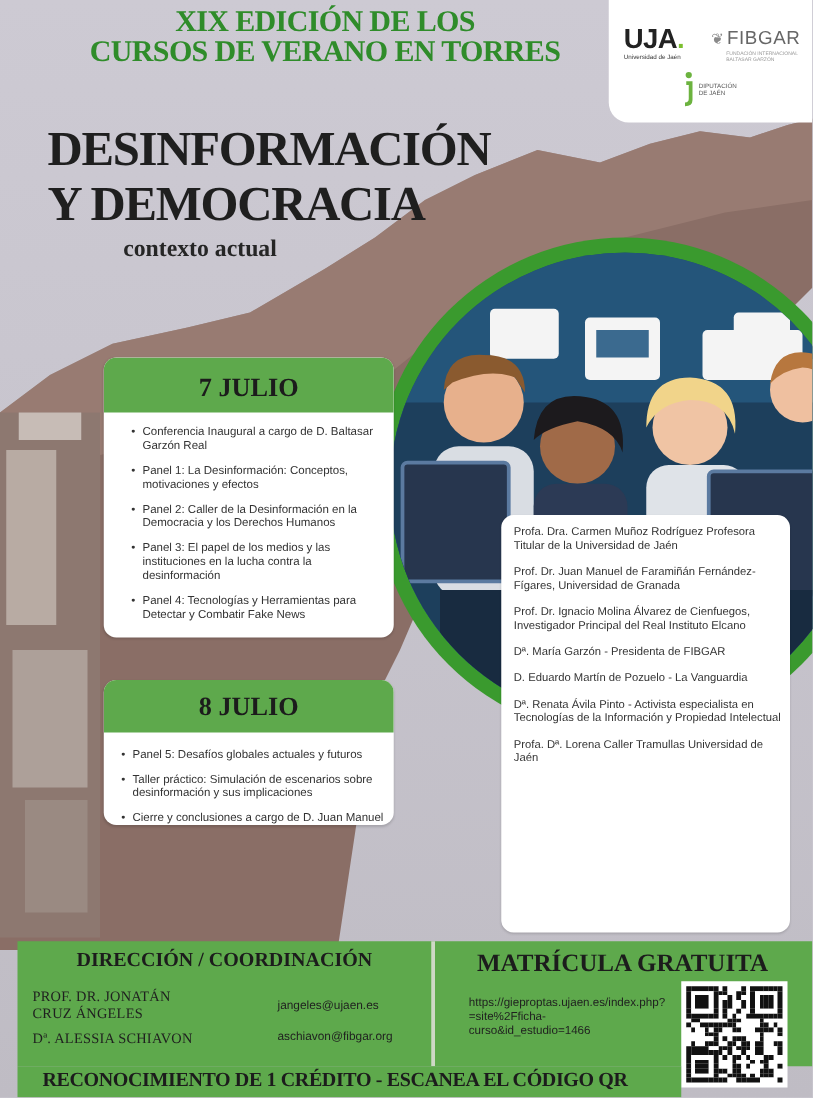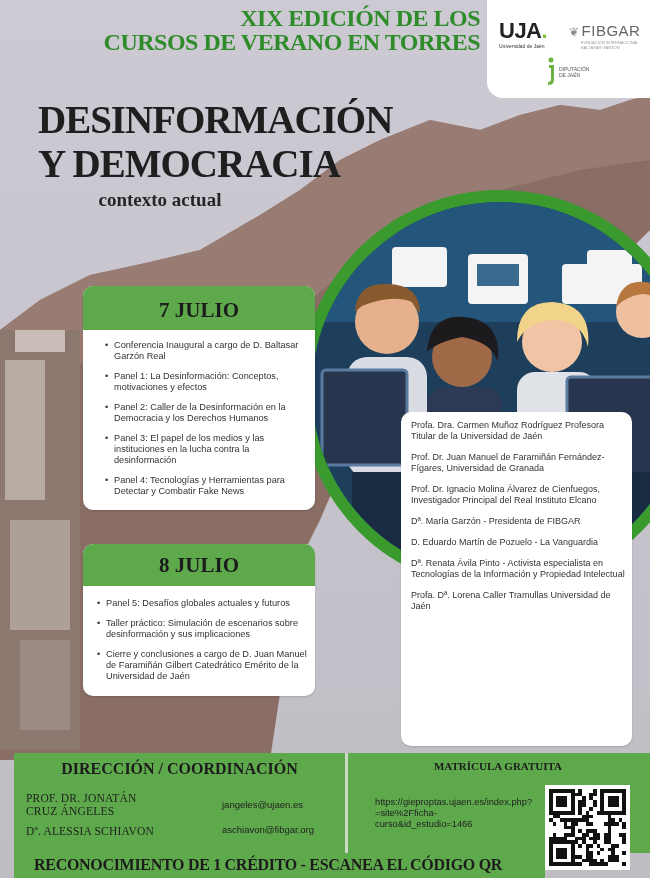--- a/index.html
+++ b/index.html
@@ -13,21 +13,21 @@
   .poster { position: absolute; inset: 0; width: 650px; height: 878px; overflow: hidden;
     background: linear-gradient(180deg, #cdcad3 0%, #c8c5ce 40%, #bfbcc4 100%); }
 
   
   .mountain { position: absolute; left: 0; top: 0; width: 650px; height: 760px; }
 
   
   .edition { position: absolute; left: 40px; top: 6px; width: 440px; text-align: center;
     font-family: "Liberation Serif", serif; font-weight: bold; color: #2f8c2a;
     font-size: 24px; line-height: 24px; letter-spacing: -0.5px; }
-  .edition div { white-space: nowrap; text-align: right; }
+  .edition div { white-space: nowrap; }
 
   .logos { position: absolute; left: 487px; top: 0; width: 163px; height: 98px;
     background: #fff; border-bottom-left-radius: 16px; }
   .logo-uja { position: absolute; left: 12px; top: 18px; font-family: "Liberation Sans", sans-serif;
     font-weight: bold; font-size: 22px; color: #222; letter-spacing: -0.5px; }
   .logo-uja .dot { color: #7cbf2f; }
   .logo-uja-sub { position: absolute; left: 12px; top: 43px; font-size: 5px; color: #333; }
   .logo-fibgar { position: absolute; left: 82px; top: 22px; font-size: 15px; color: #666; letter-spacing: 0.5px; }
   .logo-fibgar-icon { display: inline-block; color: #8a8a8a; font-size: 12px; margin-right: 2px; }
   .logo-fibgar-sub { position: absolute; left: 94px; top: 40px; font-size: 4px; color: #999; }
@@ -53,37 +53,37 @@
     font-family: "Liberation Serif", serif; font-weight: bold; }
   .card ul { list-style: none; }
   .card li { position: relative; font-size: 9.2px; line-height: 11px; color: #333; }
   .card li::before { content: "•"; position: absolute; left: -9px; top: 0; color: #333; }
 
   .day1 { left: 83px; top: 286px; width: 232px; height: 224px; }
   .day1 .card-head { height: 44px; line-height: 48px; font-size: 21px; }
   .day1 ul { padding: 10px 8px 0 31px; }
   .day1 li { margin-bottom: 9px; }
 
-  .day2 { left: 83px; top: 544px; width: 232px; height: 152px; }
+  .day2 { left: 83px; top: 544px; width: 232px; height: 116px; }
   .day2 .card-head { height: 42px; line-height: 42px; font-size: 21px; }
   .day2 ul { padding: 12px 8px 0 23px; }
   .day2 li { margin-bottom: 9px; }
 
   .prof { left: 401px; top: 412px; width: 231px; height: 334px; border-radius: 10px; }
   .prof .card-head { height: 42px; line-height: 44px; font-size: 17px; }
   .prof-list { padding: 8px 6px 0 10px; }
   .prof-item { font-size: 9px; line-height: 11px; color: #333; margin-bottom: 10px; }
 
   
   .bottom-bar { position: absolute; left: 14px; top: 753px; width: 636px; height: 100px; background: #5ea94c; }
   .bottom-split { position: absolute; left: 345px; top: 753px; width: 3px; height: 100px; background: #cfd8c6; }
   .dir-head { position: absolute; left: 14px; top: 760px; width: 331px; text-align: center;
     font-family: "Liberation Serif", serif; font-weight: bold; font-size: 16px; color: #1c1c1c; }
   .mat-head { position: absolute; left: 348px; top: 760px; width: 300px; text-align: center;
-    font-family: "Liberation Serif", serif; font-weight: bold; font-size: 11px; color: #1c1c1c; }
+    font-family: "Liberation Serif", serif; font-weight: bold; font-size: 20px; color: #1c1c1c; }
   .dir-name { position: absolute; font-family: "Liberation Serif", serif; font-size: 11.5px; line-height: 13px; color: #1f1f1f; letter-spacing: 0.2px; }
   .dir-email { position: absolute; font-size: 9.5px; color: #1f1f1f; }
   .mat-link { position: absolute; left: 375px; top: 797px; width: 140px; font-size: 9.3px; line-height: 11px; color: #1f1f1f; }
 
   .qr { position: absolute; left: 545px; top: 785px; width: 85px; height: 85px; background: #fff; padding: 4px; }
   .qr-grid { width: 77px; height: 77px; display: grid; grid-template-columns: repeat(21, 1fr); }
   .qr-grid span { display: block; }
 
   .footer-bar { position: absolute; left: 14px; top: 853px; width: 531px; height: 25px; background: #5ea94c; }
   .footer-text { position: absolute; left: 34px; top: 856px; font-family: "Liberation Serif", serif;

